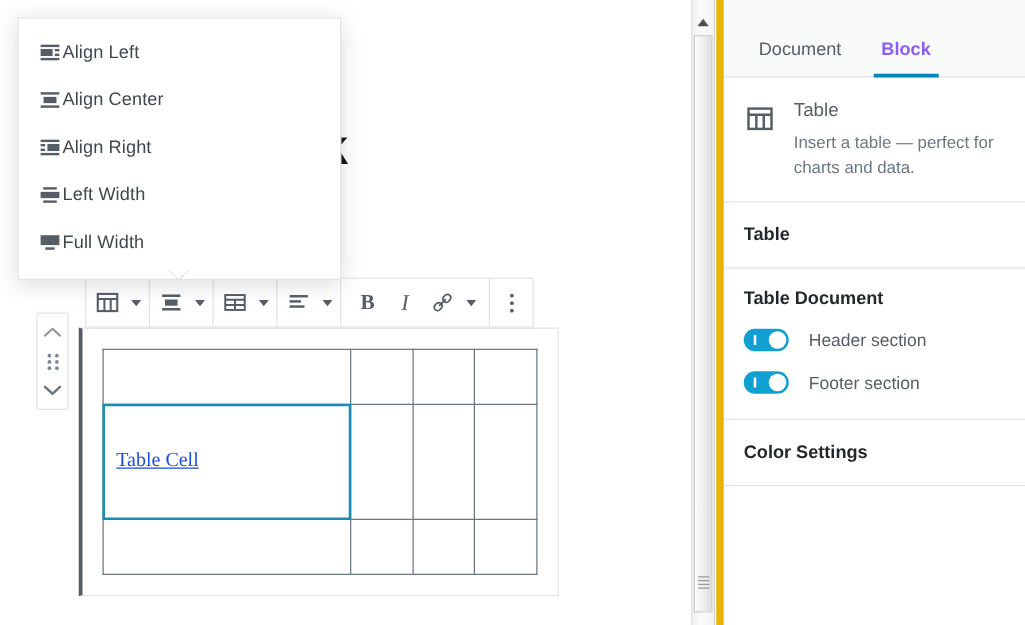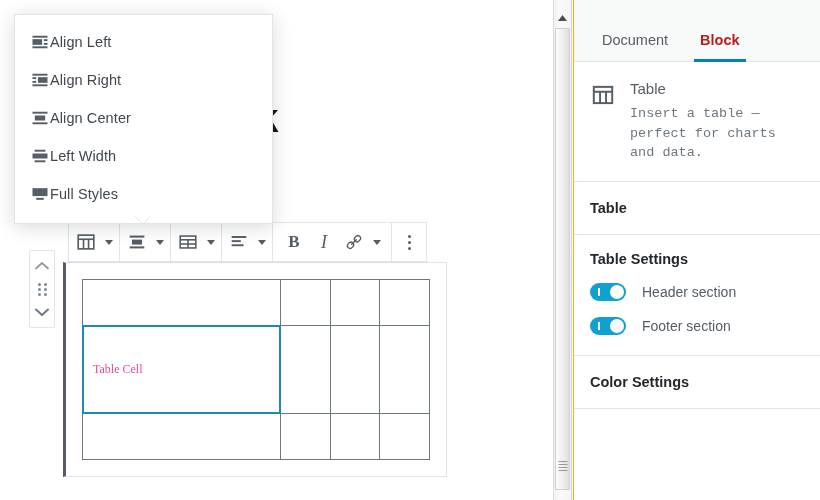--- a/index.html
+++ b/index.html
@@ -89,23 +89,24 @@
     padding: 16px;
   }
   table.wp-table {
     width: 100%; height: 100%;
     border-collapse: collapse;
     table-layout: fixed;
   }
   table.wp-table td {
     border: 1px solid #6c7781;
     padding: 8px 10px;
-    font-size: 12px; color: #ec4899;
+    font-size: 16px; color: #1d4ed8;
     vertical-align: middle;
     font-family: "Liberation Serif", serif;
+    text-decoration: underline;
   }
   table.wp-table td.wide { width: 57%; }
   table.wp-table td.selected {
     outline: 2px solid #1b8cb0;
     outline-offset: -1px;
     position: relative; z-index: 3;
   }
 
   
   #align-dropdown {
@@ -146,44 +147,44 @@
   }
   #sb-grip {
     position:absolute; left:50%; transform:translateX(-50%); top: 432px;
     display:flex; flex-direction:column; gap:2px;
   }
   #sb-grip i { display:block; width:9px; height:1px; background:#9a9a9a;}
 
   
   #sidebar {
     position: absolute; left: 573px; top: 0; width: 247px; height: 500px;
-    background: #fff; border-left: 1px solid #eab308;
+    background: #fff; border-left: 6px solid #eab308;
     overflow: hidden;
   }
   #sidebar-tabs {
     display: flex; align-items: flex-end; height: 62px;
     background: #f8f9f9; border-bottom: 1px solid #e2e4e7;
     padding-left: 12px;
   }
   .sb-tab {
     padding: 0 16px 14px 16px; font-size: 14.5px; color: #555d66;
     cursor: pointer; position: relative; line-height: 1;
   }
-  .sb-tab.active { color: #b91c1c; font-weight: bold; }
+  .sb-tab.active { color: #8b5cf6; font-weight: bold; }
   .sb-tab.active:after {
     content: ""; position: absolute; left: 10px; right: 10px; bottom: -1px;
     height: 3px; background: #0085ba;
   }
   .sb-panel { border-bottom: 1px solid #e2e4e7; padding: 18px 16px; }
   #block-card { display: flex; gap: 14px; align-items: flex-start; }
   #block-card-icon { flex: 0 0 26px; margin-top: 2px; color:#555d66;}
   #block-card-title {
     font-size: 15px; color: #555d66; margin-bottom: 6px; line-height: 1.2;
   }
-  #block-card-desc { font-size: 13.5px; color: #6c7781; line-height: 1.45; font-family: Liberation Mono, monospace; }
+  #block-card-desc { font-size: 13.5px; color: #6c7781; line-height: 1.45; }
   .sb-section-title {
     font-size: 14.5px; color: #23282d; font-weight: bold;
   }
   .sb-heading-row { padding: 17px 16px; border-bottom: 1px solid #e2e4e7; cursor: pointer; }
   #table-settings { padding: 16px 16px 20px 16px; border-bottom: 1px solid #e2e4e7; }
   #table-settings .sb-section-title { margin-bottom: 16px; display:block; }
   .toggle-row {
     display: flex; align-items: center; gap: 16px; margin-bottom: 16px; cursor: pointer;
   }
   .toggle-row:last-child { margin-bottom: 0; }
@@ -363,52 +364,52 @@
           <rect x="16.6" y="8.6" width="4.4" height="2.3" fill="#555d66"></rect>
           <rect x="16.6" y="13.1" width="4.4" height="2.3" fill="#555d66"></rect>
           <rect x="3" y="17.2" width="18" height="2.3" fill="#555d66"></rect>
         </svg>
         <span class="align-label">Align Left</span>
       </div>
 
       <div class="align-item">
         <svg class="align-icon" viewBox="0 0 24 24">
           <rect x="3" y="4.5" width="18" height="2.3" fill="#555d66"></rect>
+          <rect x="5.8" y="9" width="12.4" height="6" fill="#555d66"></rect>
+          <rect x="3" y="17.2" width="18" height="2.3" fill="#555d66"></rect>
+        </svg>
+        <span class="align-label">Align Center</span>
+      </div>
+
+      <div class="align-item">
+        <svg class="align-icon" viewBox="0 0 24 24">
+          <rect x="3" y="4.5" width="18" height="2.3" fill="#555d66"></rect>
           <rect x="9.5" y="8.6" width="11.5" height="6.8" fill="#555d66"></rect>
           <rect x="3" y="8.6" width="4.4" height="2.3" fill="#555d66"></rect>
           <rect x="3" y="13.1" width="4.4" height="2.3" fill="#555d66"></rect>
           <rect x="3" y="17.2" width="18" height="2.3" fill="#555d66"></rect>
         </svg>
         <span class="align-label">Align Right</span>
-      </div>
-
-      <div class="align-item">
-        <svg class="align-icon" viewBox="0 0 24 24">
-          <rect x="3" y="4.5" width="18" height="2.3" fill="#555d66"></rect>
-          <rect x="5.8" y="9" width="12.4" height="6" fill="#555d66"></rect>
-          <rect x="3" y="17.2" width="18" height="2.3" fill="#555d66"></rect>
-        </svg>
-        <span class="align-label">Align Center</span>
       </div>
 
       <div class="align-item">
         <svg class="align-icon" viewBox="0 0 24 24">
           <rect x="5.5" y="4.5" width="13" height="2.3" fill="#555d66"></rect>
           <rect x="3" y="9" width="18" height="6" fill="#555d66"></rect>
           <rect x="5.5" y="17.2" width="13" height="2.3" fill="#555d66"></rect>
         </svg>
         <span class="align-label">Left Width</span>
       </div>
 
       <div class="align-item">
         <svg class="align-icon" viewBox="0 0 24 24">
           <rect x="3" y="5" width="18" height="9.5" fill="#555d66"></rect>
           <rect x="7.5" y="16.6" width="9" height="2.4" fill="#555d66"></rect>
         </svg>
-        <span class="align-label">Full Styles</span>
+        <span class="align-label">Full Width</span>
       </div>
     </div>
 
     <svg id="align-arrow" viewBox="0 0 16 9">
       <path d="M0 0 L8 8 L16 0 Z" fill="#ffffff" stroke="#e2e4e7" stroke-width="1"></path>
       <path d="M1 0 L15 0" stroke="#ffffff" stroke-width="2"></path>
     </svg>
 
   </div>
 
@@ -450,21 +451,21 @@
           <div id="block-card-desc">Insert a table — perfect for charts and data.</div>
         </div>
       </div>
     </div>
 
     <div class="sb-heading-row">
       <span class="sb-section-title">Table</span>
     </div>
 
     <div id="table-settings">
-      <span class="sb-section-title">Table Settings</span>
+      <span class="sb-section-title">Table Document</span>
 
 
       <div class="toggle-row">
         <span class="toggle on">
           <span class="knob"></span>
           <span class="mark"></span>
         </span>
         <span class="toggle-label">Header section</span>
       </div>
 

